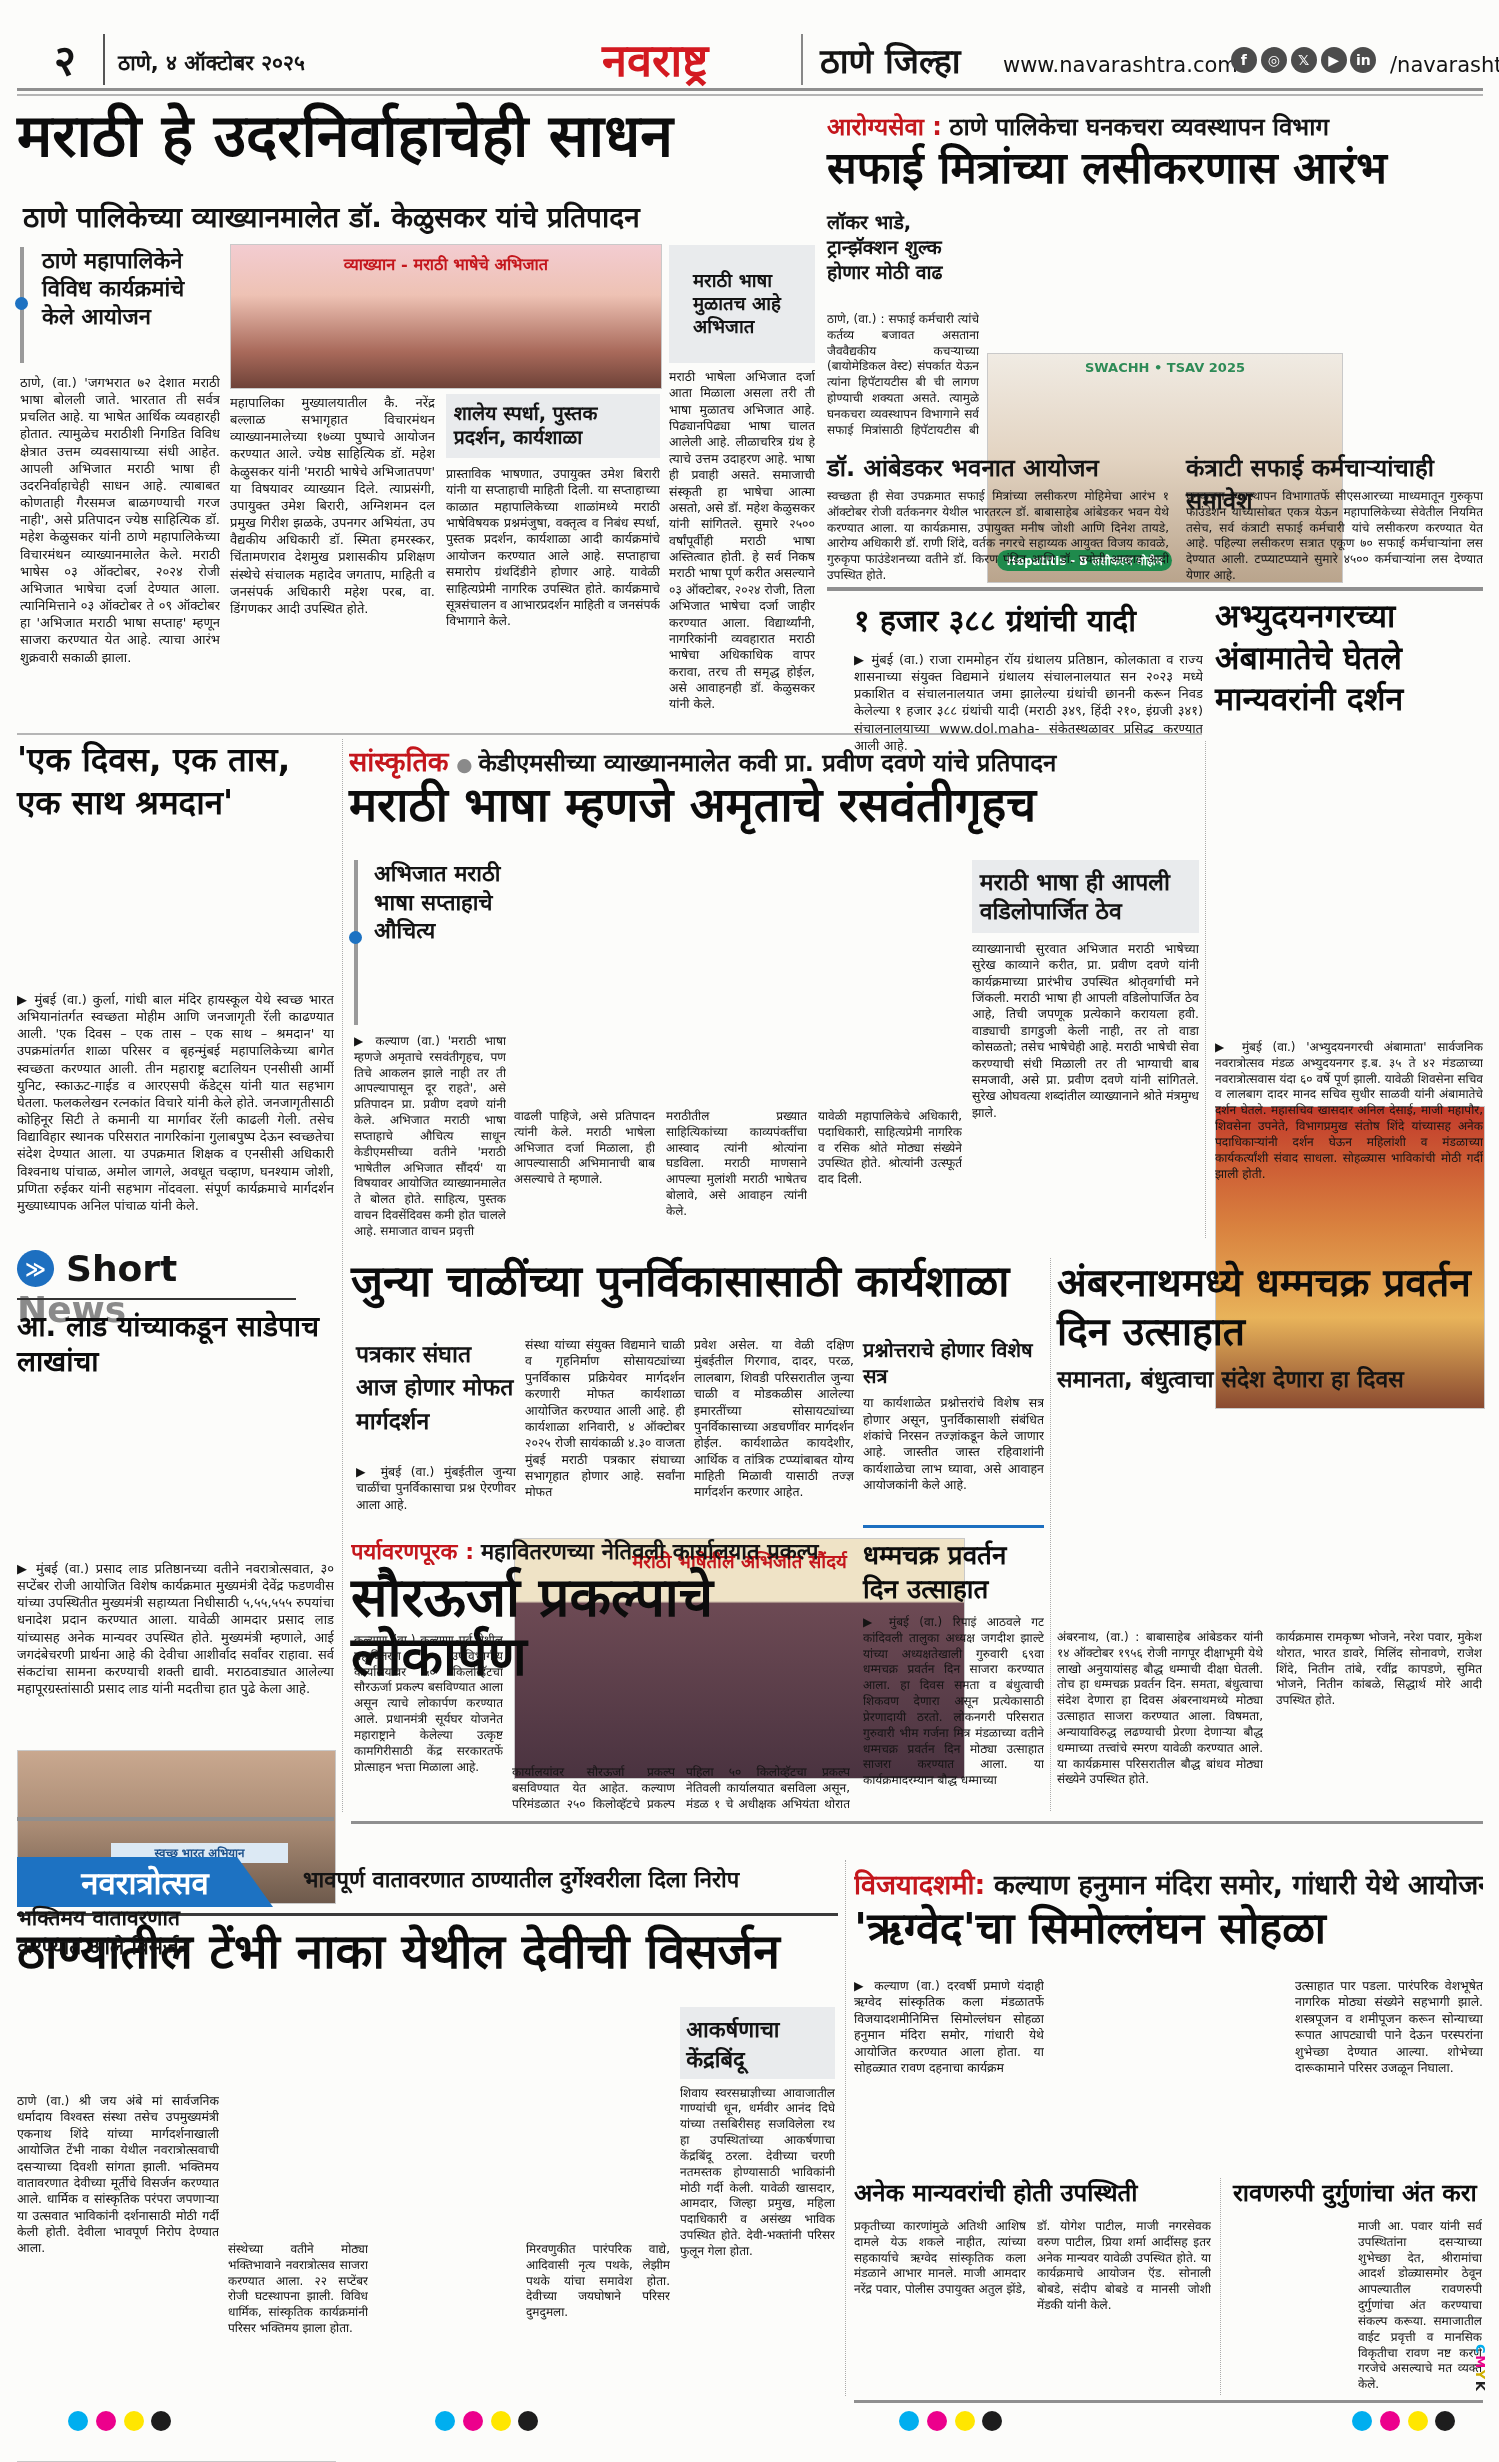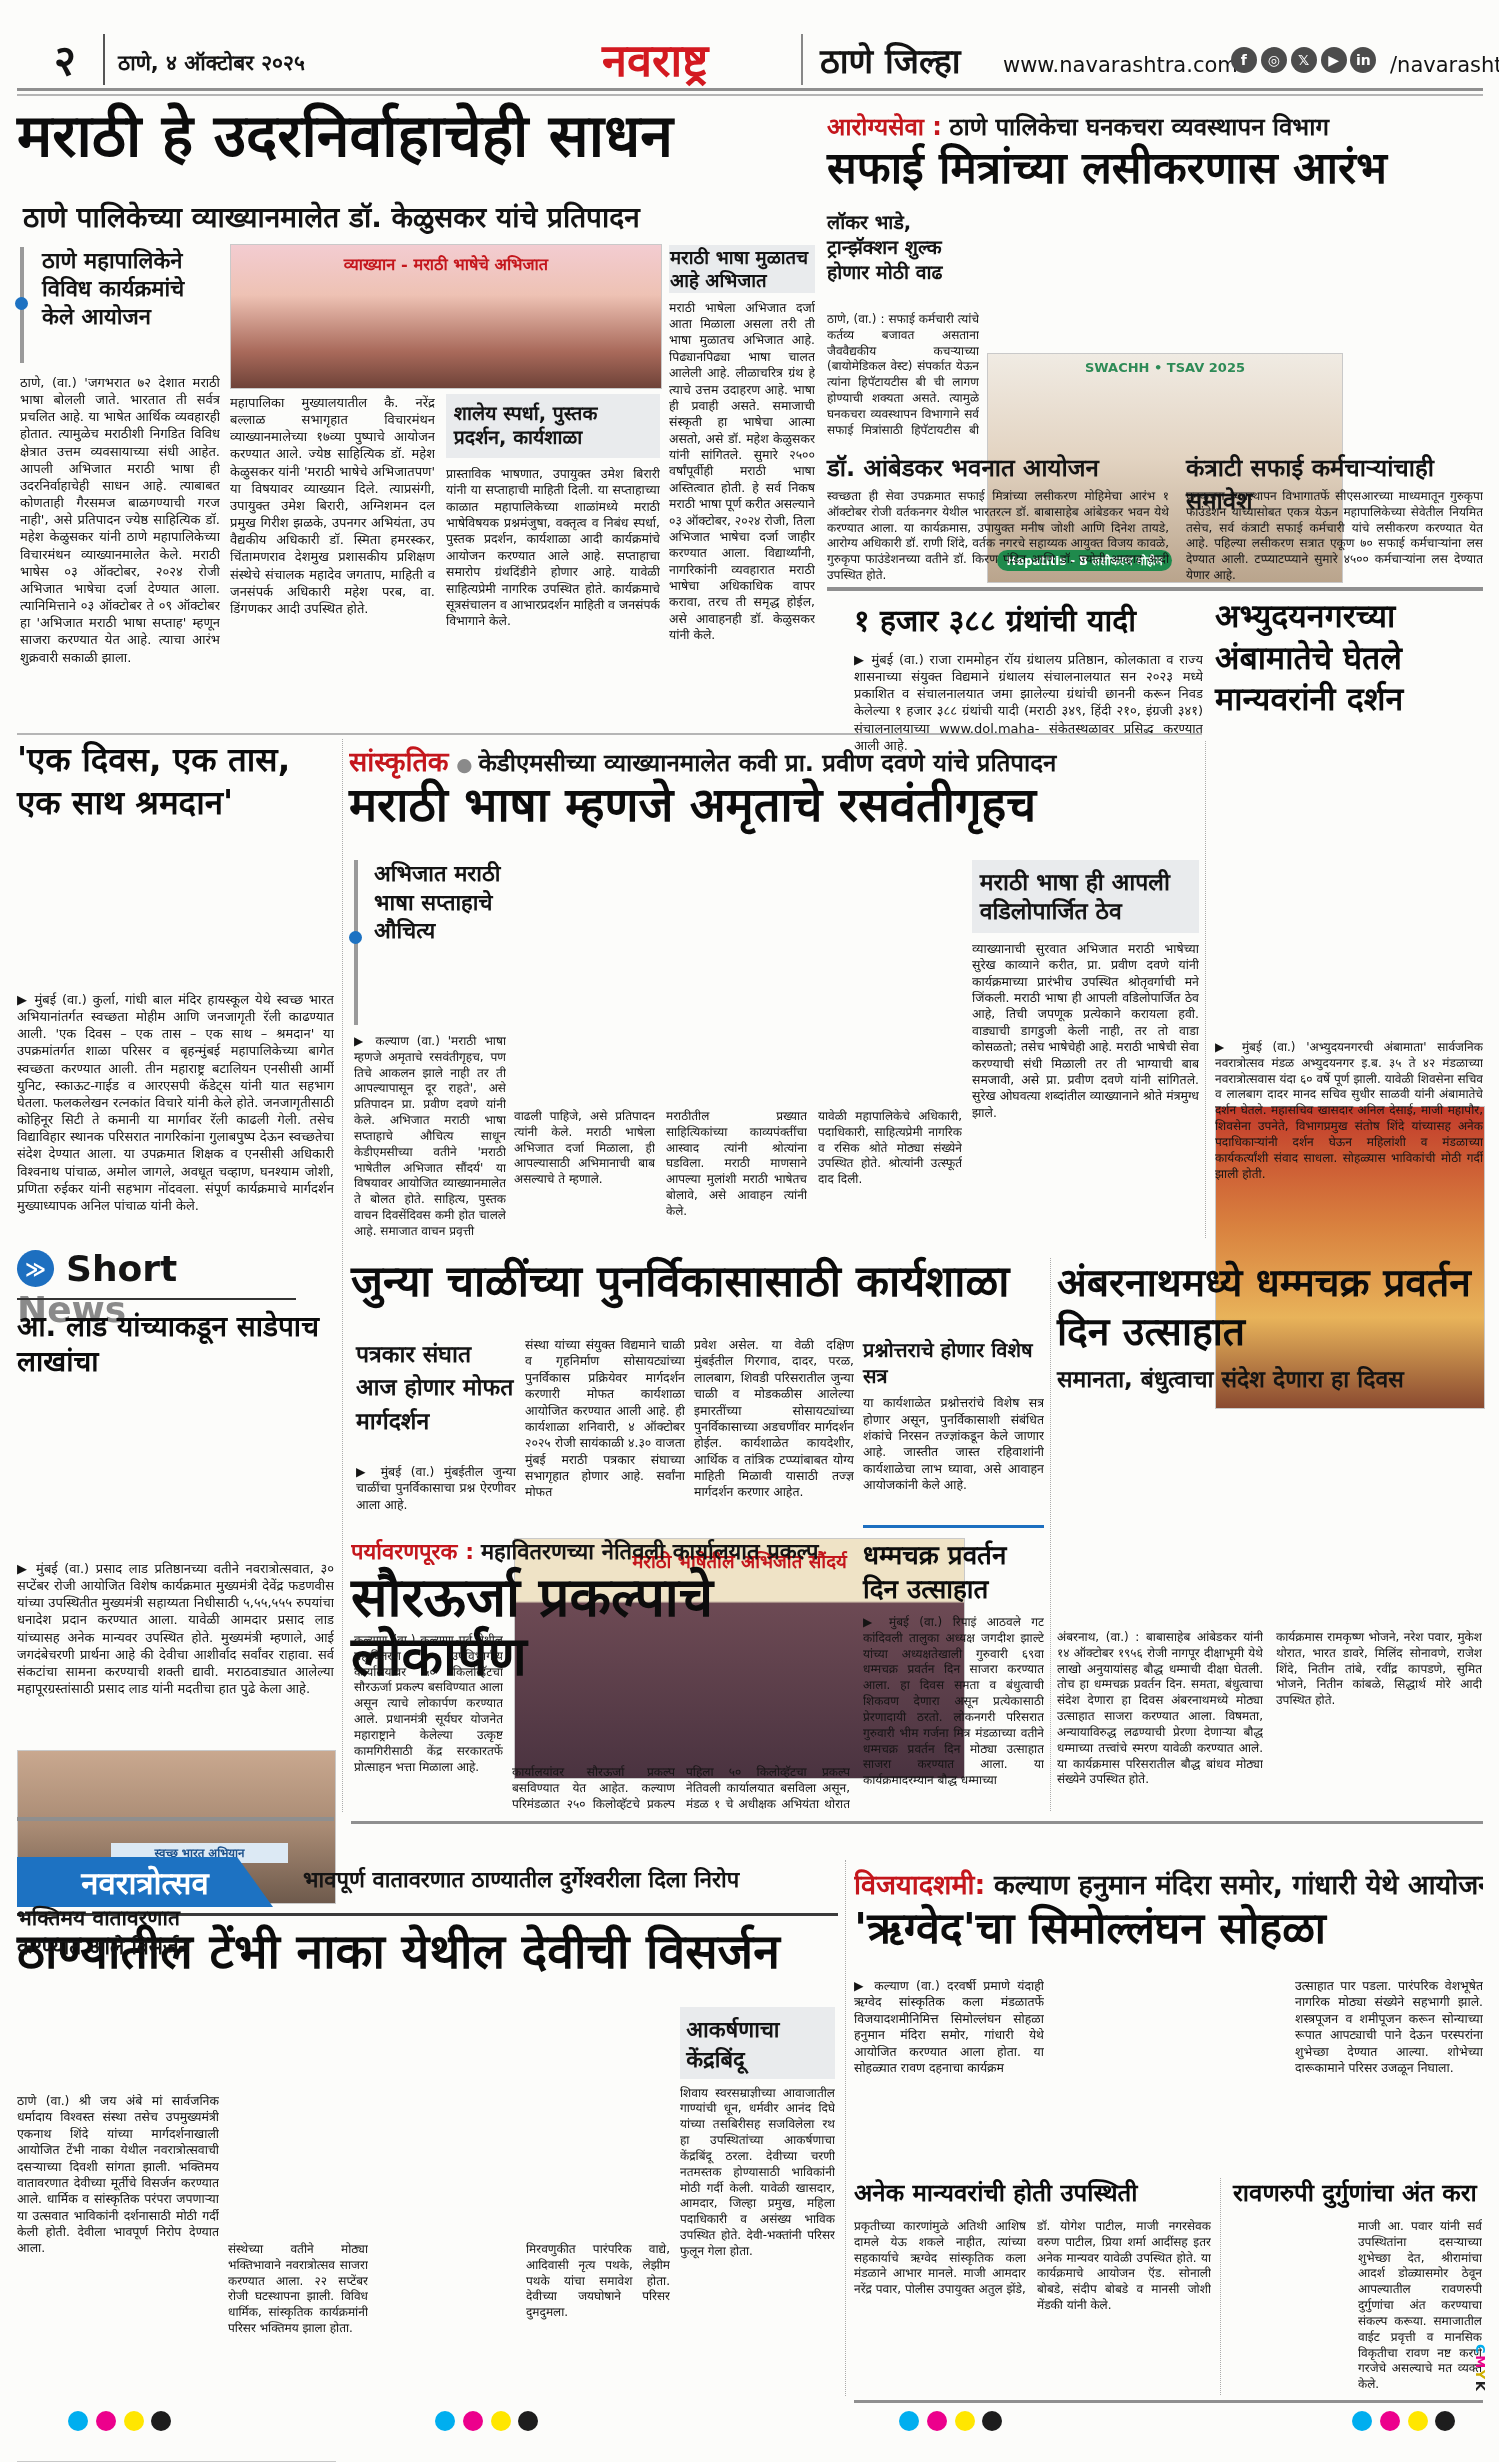--- a/index.html
+++ b/index.html
@@ -60,21 +60,21 @@
     <div class="ph-banner" style="top:7.8px;font-size:16.3px;color:#c4161c">व्याख्यान - मराठी भाषेचे अभिजात</div>
   </div>
   <div class="abs body-txt" style="left:230px;top:394px;width:205px;height:335px;font-size:13px">महापालिका मुख्यालयातील कै. नरेंद्र बल्लाळ सभागृहात विचारमंथन व्याख्यानमालेच्या १७व्या पुष्पाचे आयोजन करण्यात आले. ज्येष्ठ साहित्यिक डॉ. महेश केळुसकर यांनी 'मराठी भाषेचे अभिजातपण' या विषयावर व्याख्यान दिले. त्याप्रसंगी, उपायुक्त उमेश बिरारी, अग्निशमन दल प्रमुख गिरीश झळके, उपनगर अभियंता, उप वैद्यकीय अधिकारी डॉ. स्मिता हमरस्कर, चिंतामणराव देशमुख प्रशासकीय प्रशिक्षण संस्थेचे संचालक महादेव जगताप, माहिती व जनसंपर्क अधिकारी महेश परब, वा. डिंगणकर आदी उपस्थित होते.</div>
 
   <div class="abs" style="left:446px;top:394px;width:214px;height:335px">
     <div class="grey-box xb" style="padding:7.8px;font-size:19.4px;line-height:1.25">शालेय स्पर्धा, पुस्तक प्रदर्शन, कार्यशाळा</div>
     <div class="body-txt" style="margin-top:7.8px;font-size:12.4px;height:248px">प्रास्ताविक भाषणात, उपायुक्त उमेश बिरारी यांनी या सप्ताहाची माहिती दिली. या सप्ताहाच्या काळात महापालिकेच्या शाळांमध्ये मराठी भाषेविषयक प्रश्नमंजुषा, वक्तृत्व व निबंध स्पर्धा, पुस्तक प्रदर्शन, कार्यशाळा आदी कार्यक्रमांचे आयोजन करण्यात आले आहे. सप्ताहाचा समारोप ग्रंथदिंडीने होणार आहे. यावेळी साहित्यप्रेमी नागरिक उपस्थित होते. कार्यक्रमाचे सूत्रसंचालन व आभारप्रदर्शन माहिती व जनसंपर्क विभागाने केले.</div>
   </div>
 
   <div class="abs" style="left:669px;top:245px;width:146px;height:484px">
-    <div class="grey-box xb" style="padding:1px;font-size:18.6px;line-height:1.25">मराठी भाषा मुळातच आहे अभिजात</div>
+    <div class="grey-box xb" style="padding:24px;font-size:18.6px;line-height:1.25">मराठी भाषा मुळातच आहे अभिजात</div>
     <div class="body-txt" style="margin-top:6.2px;font-size:12.4px;height:396px">मराठी भाषेला अभिजात दर्जा आता मिळाला असला तरी ती भाषा मुळातच अभिजात आहे. पिढ्यानपिढ्या भाषा चालत आलेली आहे. लीळाचरित्र ग्रंथ हे त्याचे उत्तम उदाहरण आहे. भाषा ही प्रवाही असते. समाजाची संस्कृती हा भाषेचा आत्मा असतो, असे डॉ. महेश केळुसकर यांनी सांगितले. सुमारे २५०० वर्षांपूर्वीही मराठी भाषा अस्तित्वात होती. हे सर्व निकष मराठी भाषा पूर्ण करीत असल्याने ०३ ऑक्टोबर, २०२४ रोजी, तिला अभिजात भाषेचा दर्जा जाहीर करण्यात आला. विद्यार्थ्यांनी, नागरिकांनी व्यवहारात मराठी भाषेचा अधिकाधिक वापर करावा, तरच ती समृद्ध होईल, असे आवाहनही डॉ. केळुसकर यांनी केले.</div>
   </div>
 
   <div class="abs kick" style="left:827px;top:109px;width:656px;font-size:24px">
     <span class="xb red">आरोग्यसेवा :</span>
     <span class="xb">ठाणे पालिकेचा घनकचरा व्यवस्थापन विभाग</span>
   </div>
   <div class="abs hl" style="left:827px;top:144px;width:656px;font-size:44px">सफाई मित्रांच्या लसीकरणास आरंभ</div>
   <div class="abs xb" style="left:827px;top:210px;width:152px;font-size:19.4px;line-height:1.3">लॉकर भाडे, ट्रान्झॅक्शन शुल्क होणार मोठी वाढ</div>
   <div class="abs body-txt" style="left:827px;top:312px;width:152px;height:127px;font-size:12px">ठाणे, (वा.) : सफाई कर्मचारी त्यांचे कर्तव्य बजावत असताना जैववैद्यकीय कचऱ्याच्या (बायोमेडिकल वेस्ट) संपर्कात येऊन त्यांना हिपॅटायटीस बी ची लागण होण्याची शक्यता असते. त्यामुळे घनकचरा व्यवस्थापन विभागाने सर्व सफाई मित्रांसाठी हिपॅटायटीस बी लसीकरणाची मोहीम हाती घेतली आहे.</div>

